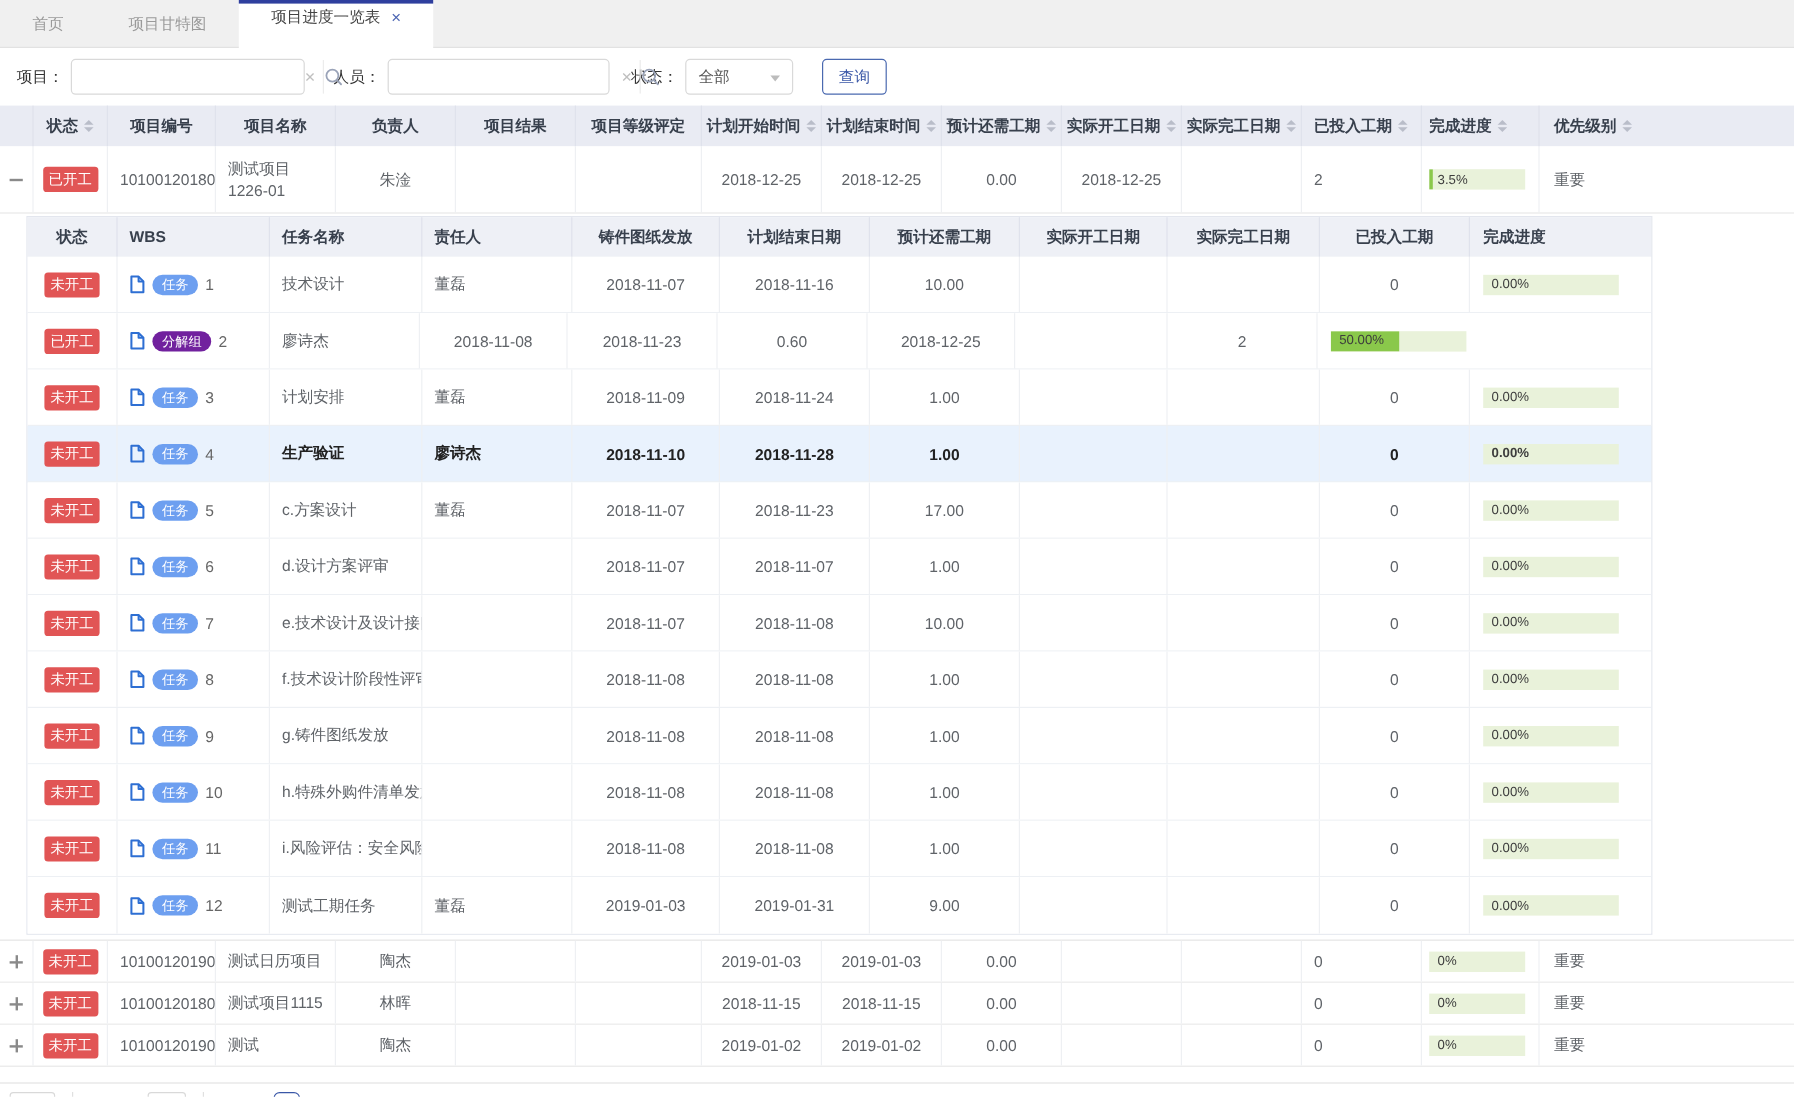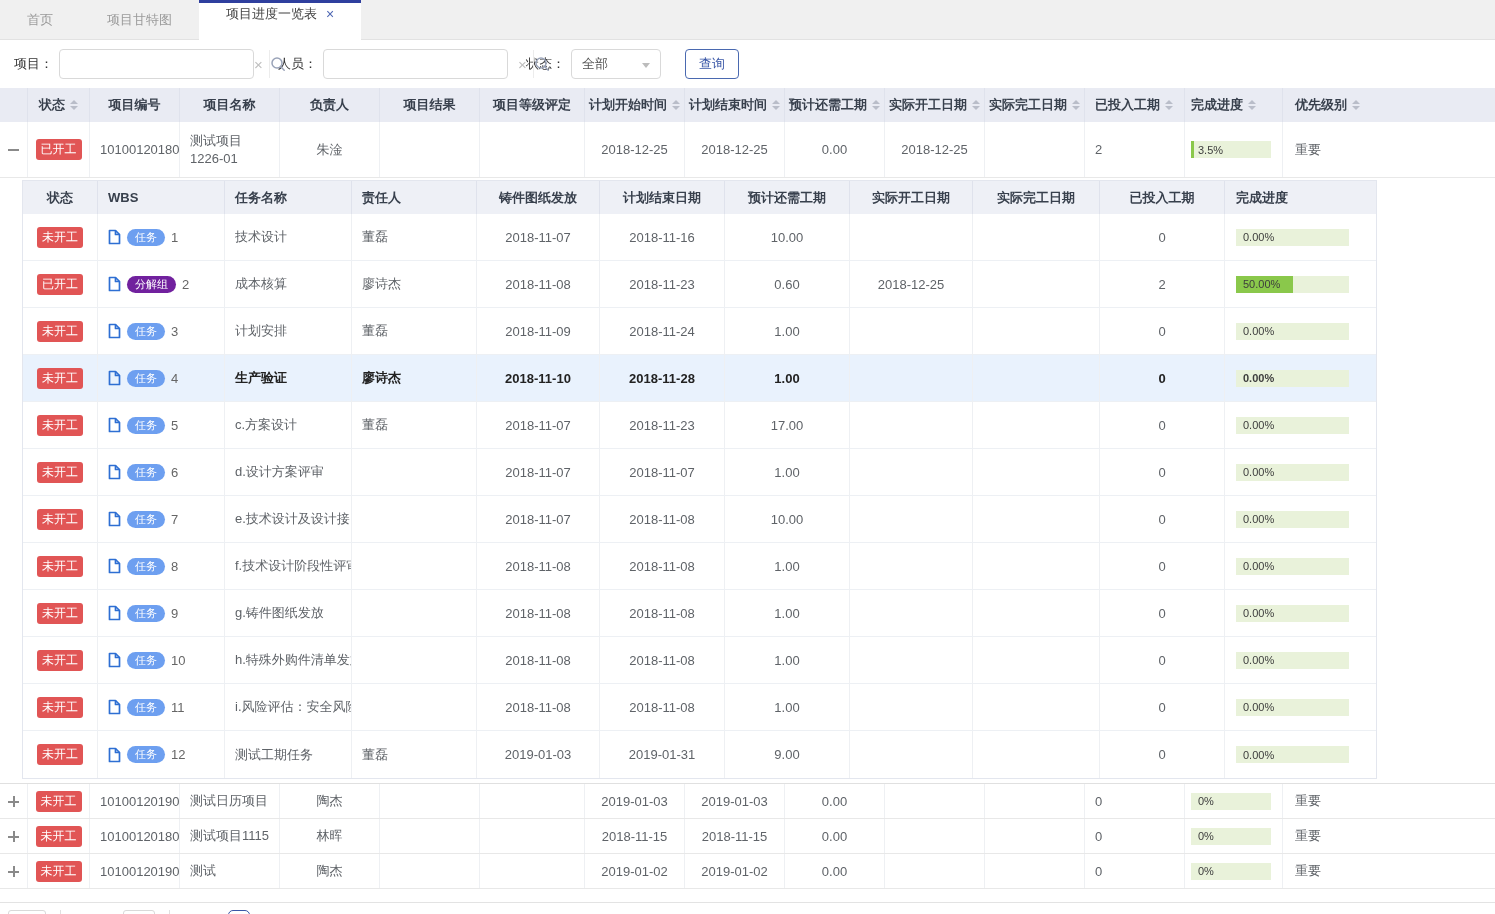--- a/index.html
+++ b/index.html
@@ -289,21 +289,20 @@
           <span class="badge">已开工</span>
         </div>
         <div class="sc s1 t-left nowrap">
           <svg class="ficon" width="13" height="16" viewBox="0 0 13 16">
             <path d="M1.5 1.5 h6 l4 4 v9 h-10 z" fill="none" stroke="#2e6fd3" stroke-width="1.7" stroke-linejoin="round"></path>
             <path d="M7.5 1.5 v4 h4" fill="none" stroke="#2e6fd3" stroke-width="1.7" stroke-linejoin="round"></path>
           </svg>
           <span class="pill pill-group">分解组</span>
           <span class="wbsnum">2</span>
         </div>
-        <div class="sc s2 t-left nowrap">成本核算</div>
         <div class="sc s3 t-left">廖诗杰</div>
         <div class="sc s4">2018-11-08</div>
         <div class="sc s5">2018-11-23</div>
         <div class="sc s6">0.60</div>
         <div class="sc s7">2018-12-25</div>
         <div class="sc s8"></div>
         <div class="sc s9">2</div>
         <div class="sc s10">
           <div class="pbar sub">
             <div class="pfill" style="width: 50%;"></div>

